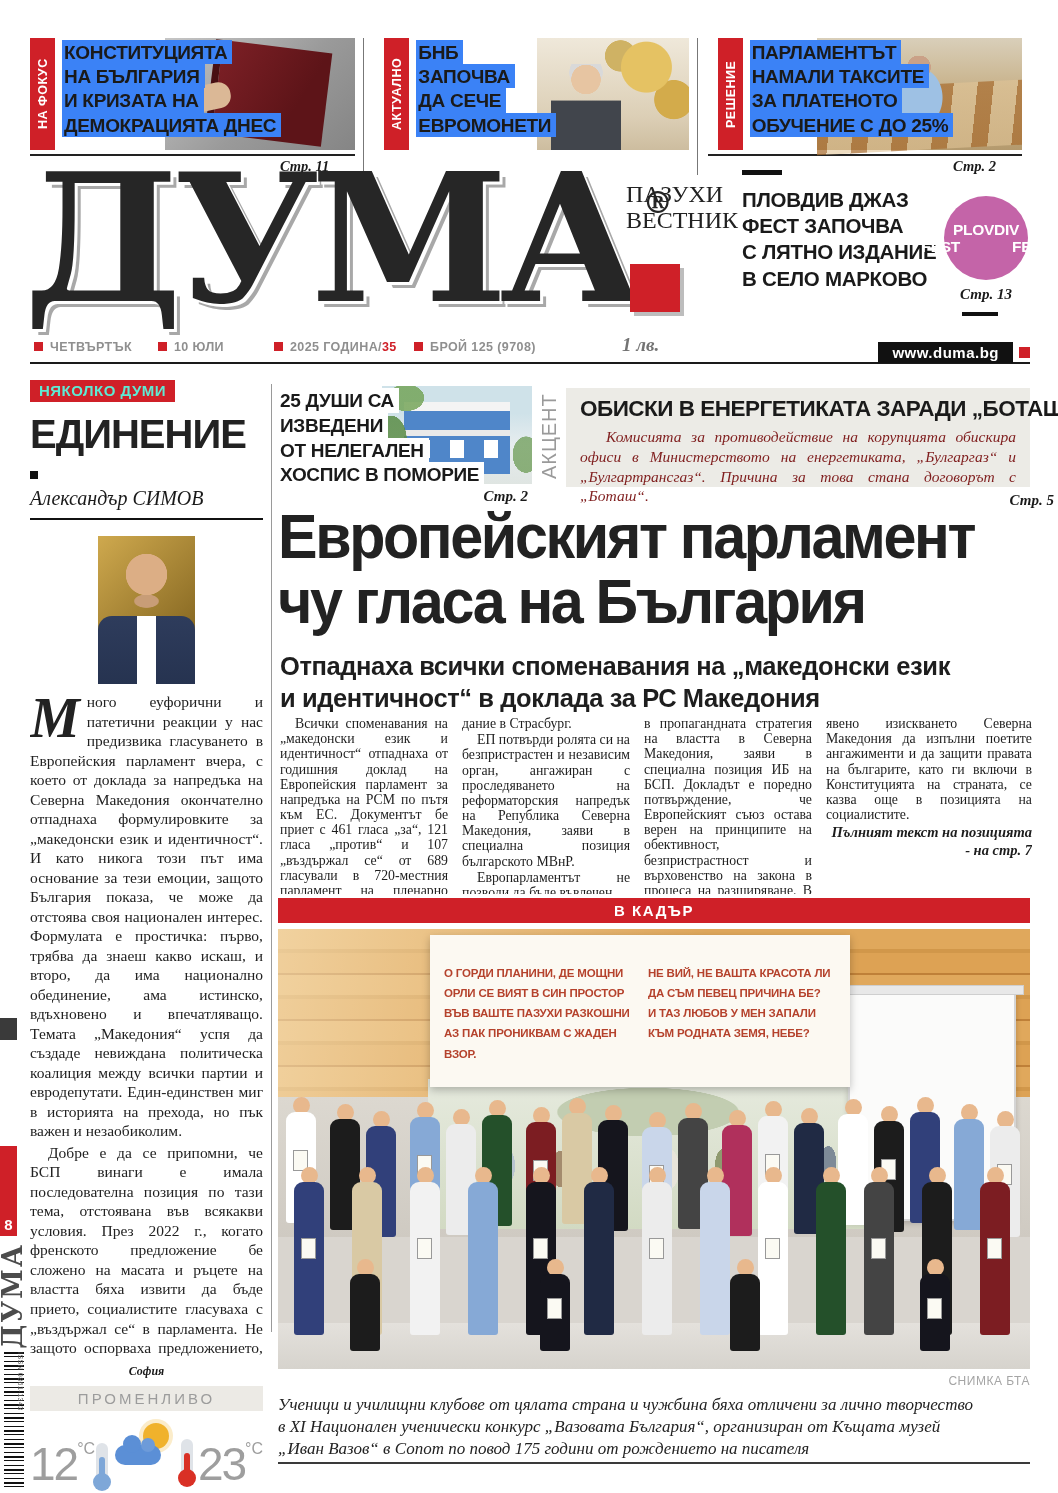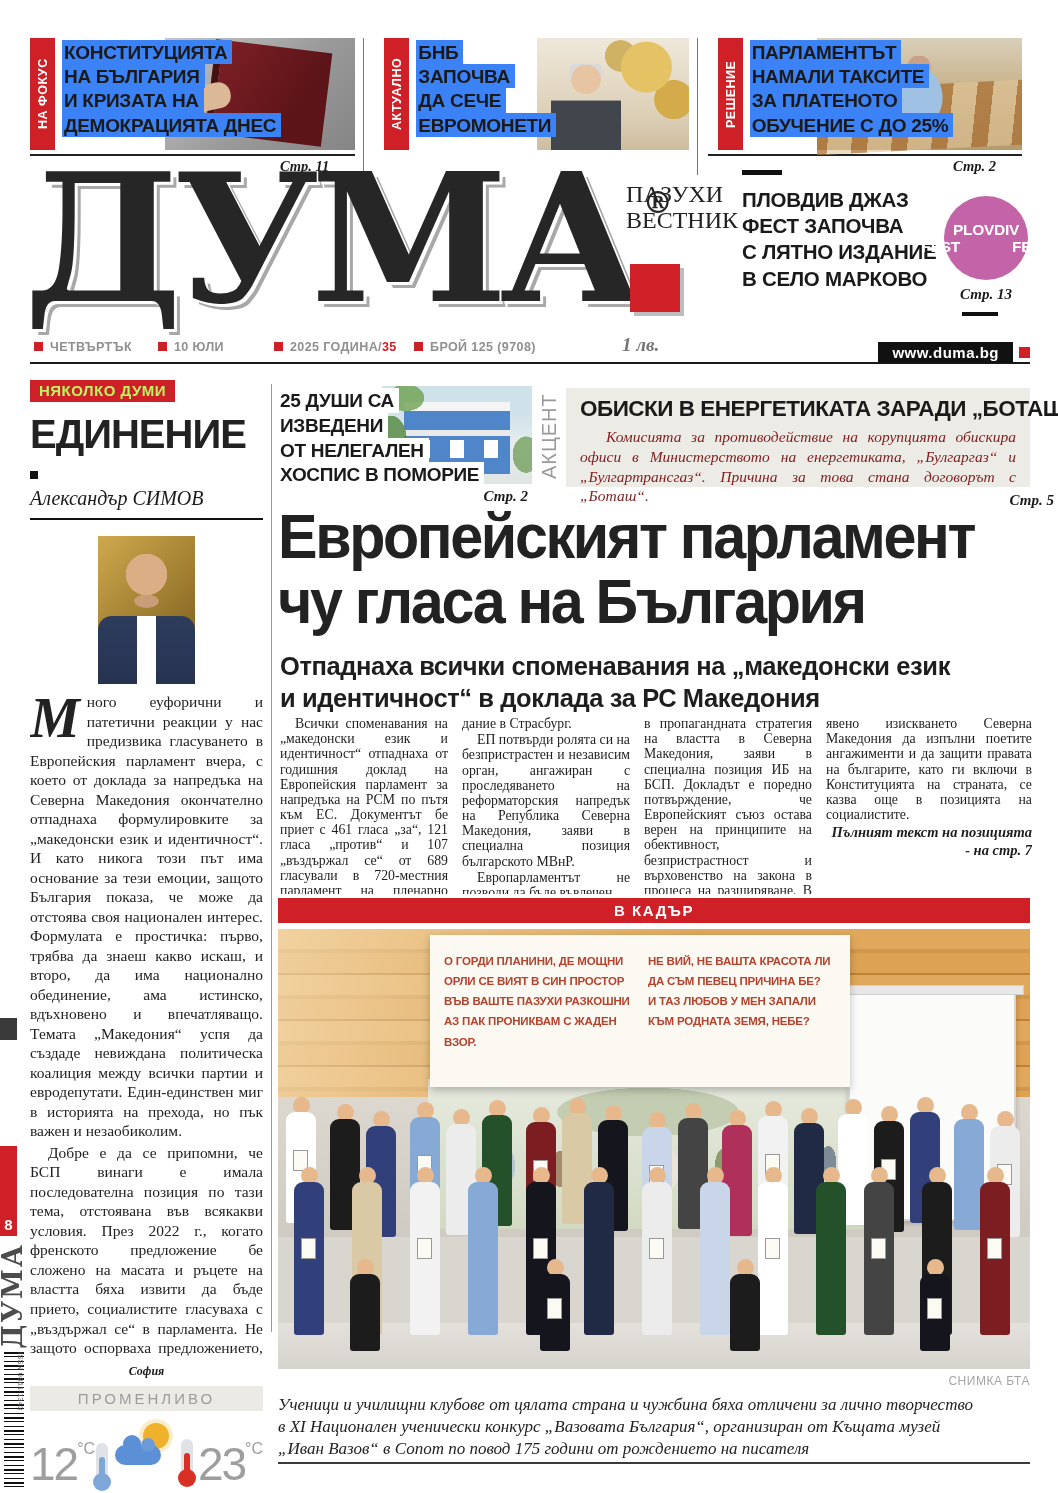--- a/index.html
+++ b/index.html
@@ -84,21 +84,21 @@
   .spine-duma { position:absolute; left:-3px; top:1243px; writing-mode:vertical-rl; transform:rotate(180deg);
                font-family:"DejaVu Serif", serif; font-weight:700; font-size:27px; color:#4c4c4c; letter-spacing:2px; }
   .barcode { position:absolute; left:4px; top:1352px; width:20px; height:138px;
                background:repeating-linear-gradient(180deg,#111 0 2px,#fff 2px 4px,#111 4px 5px,#fff 5px 9px,#111 9px 10px,#fff 10px 13px); }
   .issn { position:absolute; left:24px; top:1352px; transform:rotate(90deg); transform-origin:left top;
                font-size:7px; color:#555; letter-spacing:.5px; }
 
   
   .leftcol { position:absolute; left:30px; top:380px; width:233px; }
   .vdiv { position:absolute; left:271px; top:384px; height:948px; border-left:1px solid #9a9a9a; }
-  .rubric { display:inline-block; background:#cf2028; color:#bef264; font-weight:800; font-size:15px;
+  .rubric { display:inline-block; background:#cf2028; color:#5eead4; font-weight:800; font-size:15px;
             letter-spacing:.5px; padding:2px 9px 3px; }
   .lc-title { margin-top:10px; font-weight:800; font-size:40px; letter-spacing:-1px; color:#222; }
   .lc-bullet { width:8px; height:8px; background:#111; margin:14px 0 8px; }
   .lc-author { font-family:"Liberation Serif", serif; font-style:italic; font-size:20px; }
   .lc-rule { border-top:2px solid #111; margin-top:8px; }
   .author-photo { position:relative; width:97px; height:148px; margin:16px auto 8px;
             background:linear-gradient(135deg,#cfa94e,#8a6b24 75%); overflow:hidden; }
   .author-photo::before { content:""; position:absolute; inset:0;
             background:radial-gradient(circle 21px at 50% 26%, #dcae85 97%, transparent),
                        radial-gradient(ellipse 13px 7px at 50% 44%, #c89d77 90%, transparent); }
@@ -182,21 +182,21 @@
              radial-gradient(ellipse 14px 30px at 8% 62%, #8a9a77 60%, transparent 61%),
              radial-gradient(ellipse 13px 28px at 18% 58%, #b8c4cf 60%, transparent 61%),
              radial-gradient(ellipse 14px 30px at 30% 60%, #a48b6d 60%, transparent 61%),
              radial-gradient(ellipse 13px 30px at 43% 57%, #9db3c6 60%, transparent 61%),
              radial-gradient(ellipse 15px 32px at 55% 60%, #e8e4da 60%, transparent 61%),
              radial-gradient(ellipse 13px 28px at 67% 58%, #8f9a6f 60%, transparent 61%),
              radial-gradient(ellipse 14px 30px at 79% 60%, #b59a7c 60%, transparent 61%),
              radial-gradient(ellipse 13px 28px at 91% 56%, #7d8a97 60%, transparent 61%),
              linear-gradient(180deg,#e6eade,#d2dac3); }
   .poem-banner { position:absolute; left:152px; top:6px; width:420px; height:152px; background:#fcf9f2;
-          box-shadow:0 3px 8px rgba(0,0,0,.25); display:flex; gap:16px; padding:16px 14px 0; z-index:3; }
+          box-shadow:0 3px 8px rgba(0,0,0,.25); display:flex; gap:16px; padding:28px 14px 0; z-index:3; }
   .poem-col { width:50%; color:#b5422c; font-weight:700; font-size:11.5px; line-height:1.75; letter-spacing:-.2px; }
   .screen { position:absolute; right:14px; top:64px; width:168px; height:228px; background:#fbfbfa;
           border:2px solid #d5d5d5; box-shadow:0 2px 6px rgba(0,0,0,.2); z-index:2; }
   .screen::before { content:""; position:absolute; left:-4px; top:-10px; width:176px; height:8px; background:#e8e8e8; border:1px solid #cfcfcf; }
   .floor { position:absolute; left:0; bottom:0; width:100%; height:46px; background:linear-gradient(180deg,#e4e1dc,#d6d3cd); }
   .crowd { position:absolute; inset:0; z-index:4; }
   .person { position:absolute; width:34px; }
   .person .hd { width:17px; height:17px; border-radius:50%; background:#e8b88d; margin:0 auto; }
   .person .bd { margin:-2px auto 0; width:30px; height:calc(100% - 15px); border-radius:9px 9px 3px 3px; }
   .person .ct { position:absolute; left:9px; top:42%; width:15px; height:21px; background:#fbfaf3; border:1px solid #999; }

